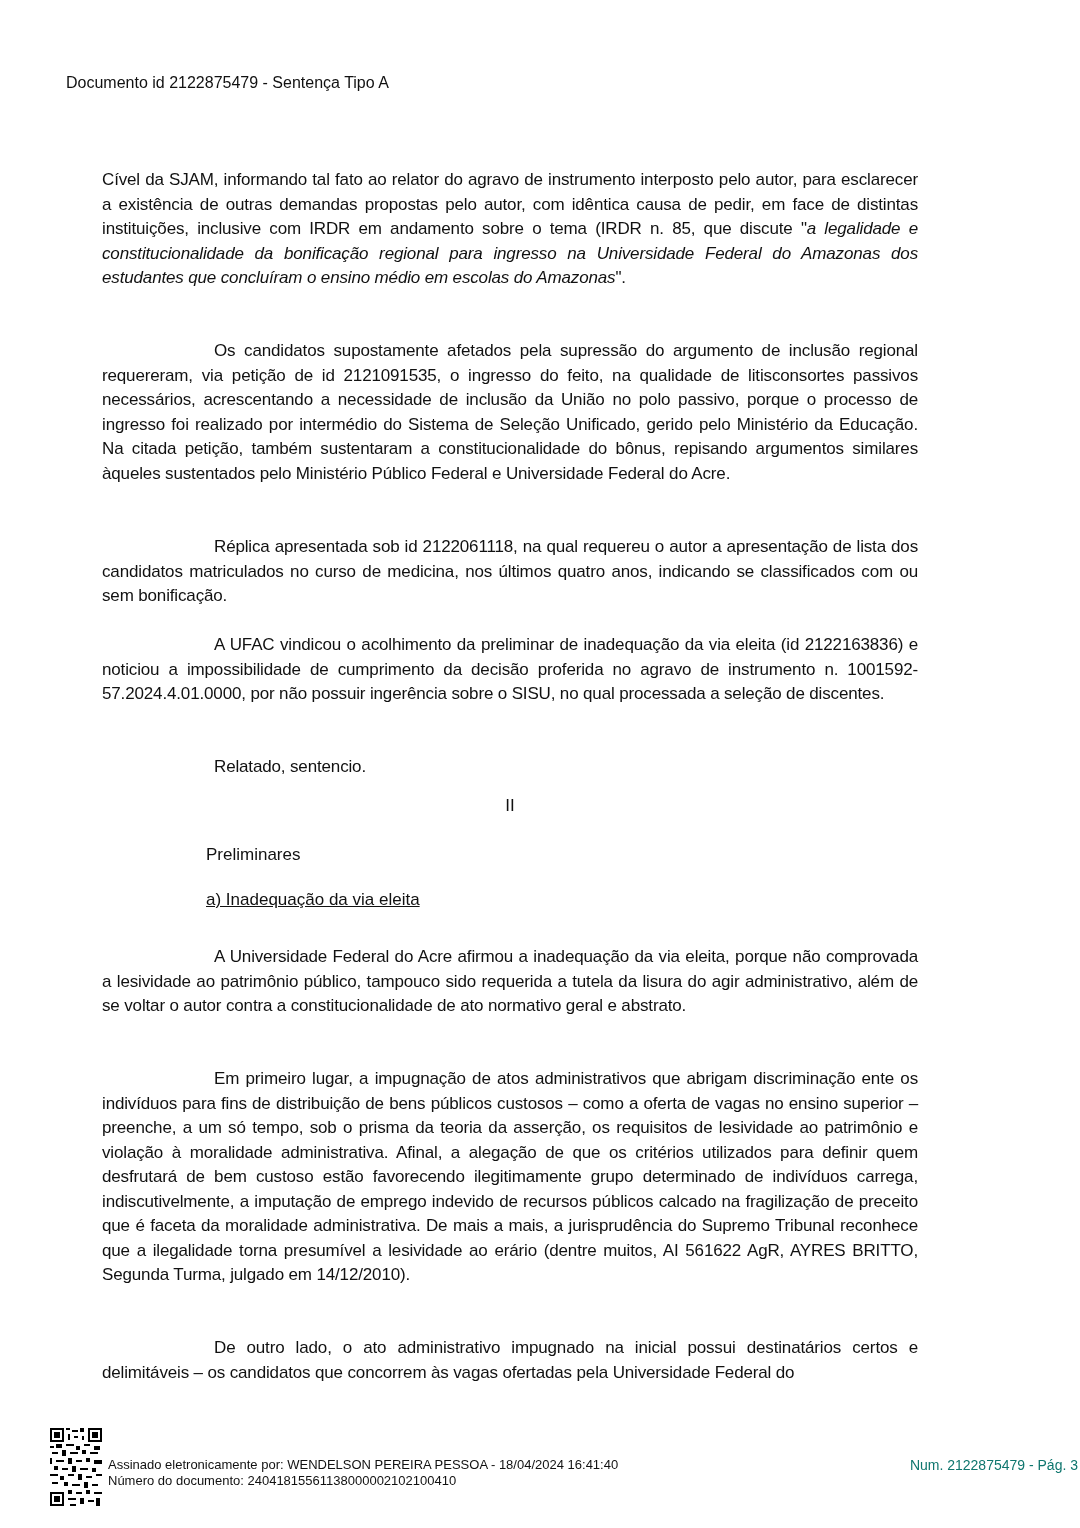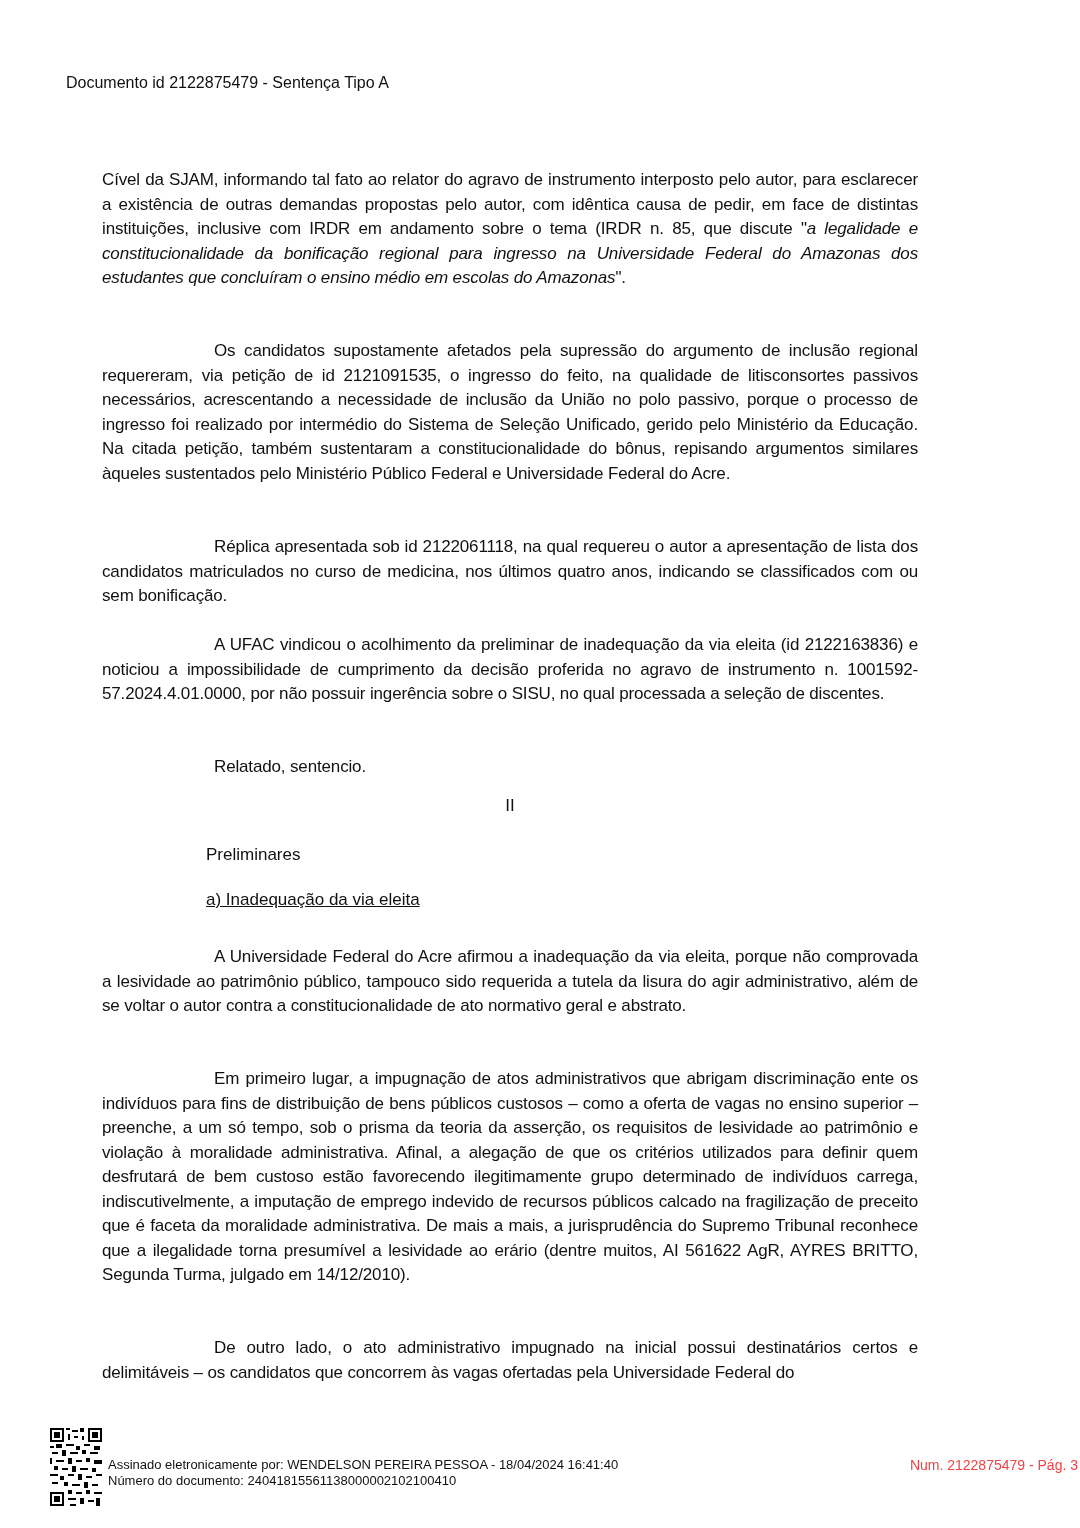--- a/index.html
+++ b/index.html
@@ -28,21 +28,21 @@
   }
   .bold { font-weight: normal; }
   .qr {
     position: absolute; left: 50px; top: 1424px; width: 52px; height: 84px;
   }
   .footer-lines {
     position: absolute; left: 108px; top: 1457px;
     font-size: 13px; line-height: 16px; color: #111;
   }
   .page-num {
-    position: absolute; right: 2px; top: 1457px; font-size: 14px; color: #ef4444;
+    position: absolute; right: 2px; top: 1457px; font-size: 14px; color: #0f766e;
   }
 </style>
 </head>
 <body>
 
 <div class="doc-header">Documento id 2122875479 - Sentença Tipo A</div>
 
 <div class="body-text" style="top:160px;">
   <p><span>Cível da SJAM, informando tal fato ao relator do agravo de instrumento interposto pelo autor, para esclarecer a existência de outras demandas propostas pelo autor, com idêntica causa de pedir, em face de distintas instituições, inclusive com IRDR em andamento sobre o tema (IRDR n. 85, que discute "</span><span class="it">a legalidade e constitucionalidade da bonificação regional para ingresso na Universidade Federal do Amazonas dos estudantes que concluíram o ensino médio em escolas do Amazonas</span><span>".</span></p>
 </div>

